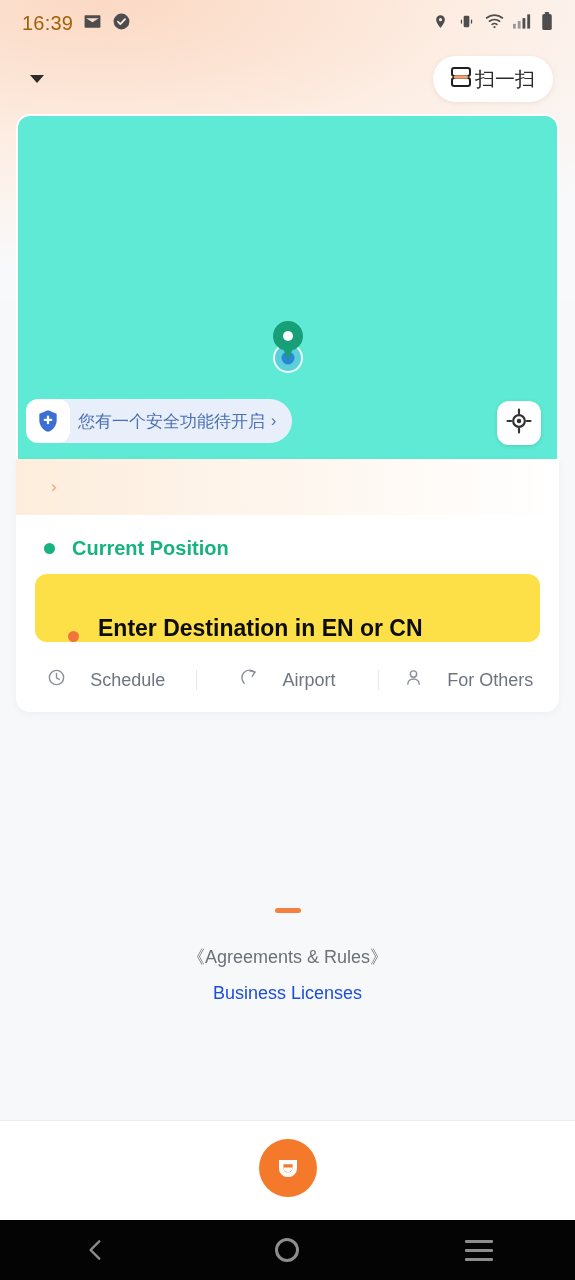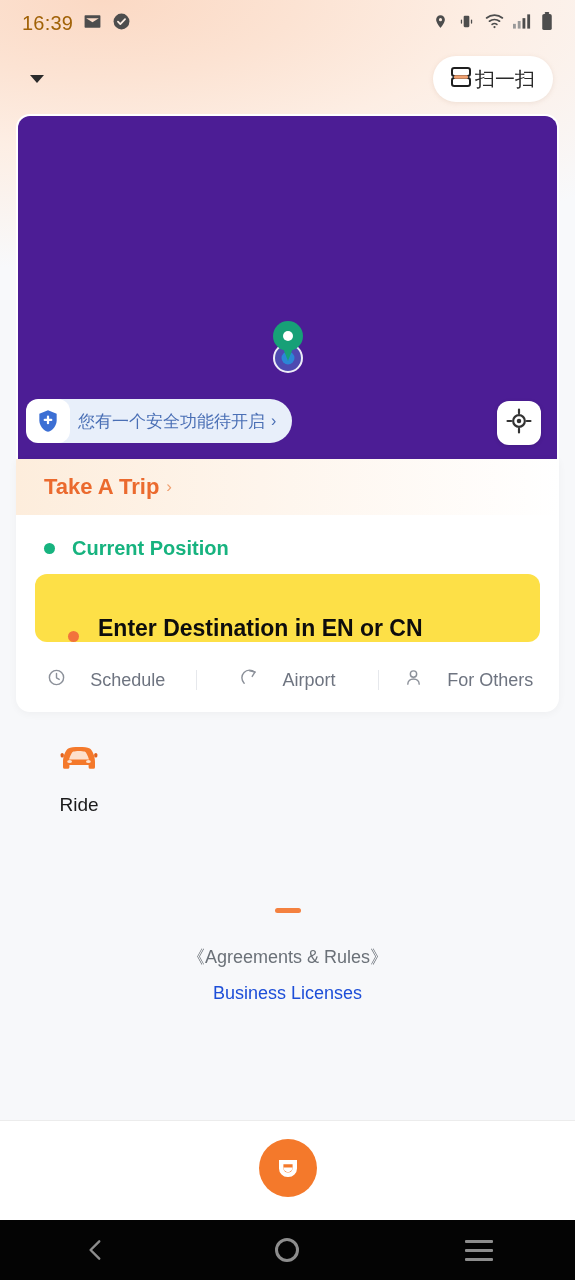--- a/index.html
+++ b/index.html
@@ -53,21 +53,21 @@
     border-radius: 24px;
     padding: 9px 18px 9px 16px;
     box-shadow: 0 1px 5px rgba(180,140,110,.18);
   }
   .scan-text { font-size: 20px; color: #2a2a2a; font-weight: 500; }
 
   
   .map-card {
     position: absolute; left: 16px; top: 114px;
     width: 543px; height: 345px;
-    background: #4c1d95;
+    background: #5eead4;
     border-radius: 14px 14px 0 0;
     border: 2px solid #ffffff;
     border-bottom: none;
     overflow: hidden;
   }
   .map-marker { position: absolute; left: 50%; top: 205px; transform: translateX(-50%); }
   .pin {
     position: absolute; left: 50%; top: 0; transform: translateX(-50%);
     width: 30px; height: 30px; border-radius: 50% 50% 50% 50%;
     background: #17a077;
@@ -325,21 +325,20 @@
           <circle cx="12" cy="12" r="2.1" fill="#333"></circle>
           <path d="M12 1.4v3.4M12 19.2v3.4M1.4 12h3.4M19.2 12h3.4" stroke="#333" stroke-width="2" stroke-linecap="round"></path>
         </svg>
       </span>
     </div>
   </div>
 
   <div class="booking">
 
     <div class="trip-head">
-      <span class="trip-title">Take A Trip</span>
       <span class="trip-chev">›</span>
     </div>
 
     <div class="row-current">
       <span class="dot dot-green"></span>
       <span class="current-text">Current Position</span>
     </div>
 
     <div class="dest-box">
       <span class="dot dot-orange"></span>
@@ -372,35 +371,20 @@
           <svg width="19" height="19" viewBox="0 0 24 24">
               <circle cx="12" cy="7.6" r="4" fill="none" stroke="#8b9099" stroke-width="1.8"></circle>
               <path d="M4.8 20.4c0-4 3.2-6.6 7.2-6.6s7.2 2.6 7.2 6.6" stroke="#8b9099" stroke-width="1.8" fill="none" stroke-linecap="round"></path>
             </svg>
         </span>
         <span>For Others</span>
       </div>
     </div>
   </div>
 
-  <div class="services">
-    <div class="service">
-      <span class="ico">
-        <svg width="44" height="34" viewBox="0 0 44 34">
-          <path d="M6 22c0-5.6 2.6-12 5.2-13.4C13.6 7.4 17 7 22 7s8.4.4 10.8 1.6C35.4 10 38 16.4 38 22v5.2a1.6 1.6 0 01-1.6 1.6h-3.2a1.6 1.6 0 01-1.6-1.6V25H12.4v2.2a1.6 1.6 0 01-1.6 1.6H7.6A1.6 1.6 0 016 27.2V22z" fill="#f4792b"></path>
-          <path d="M12 19.4c1.6-4.6 2.9-7.2 4.3-7.8 1.3-.5 3.4-.7 5.7-.7s4.4.2 5.7.7c1.4.6 2.7 3.2 4.3 7.8H12z" fill="#fde0cc"></path>
-          <ellipse cx="12.6" cy="21.4" rx="2.4" ry="1.5" fill="#fde0cc"></ellipse>
-          <ellipse cx="31.4" cy="21.4" rx="2.4" ry="1.5" fill="#fde0cc"></ellipse>
-          <rect x="3.6" y="13" width="3.2" height="4.6" rx="1.6" fill="#e2621c"></rect>
-          <rect x="37.2" y="13" width="3.2" height="4.6" rx="1.6" fill="#e2621c"></rect>
-        </svg>
-      </span>
-      <span class="service-label">Ride</span>
-    </div>
-  </div>
 
   <div class="footer">
     <div class="dash"></div>
     <div class="agreements">《Agreements &amp; Rules》</div>
     <div class="licenses">Business Licenses</div>
   </div>
 
   <div class="bottom-nav">
     <div class="nav-item">
       <span class="didi-logo">

